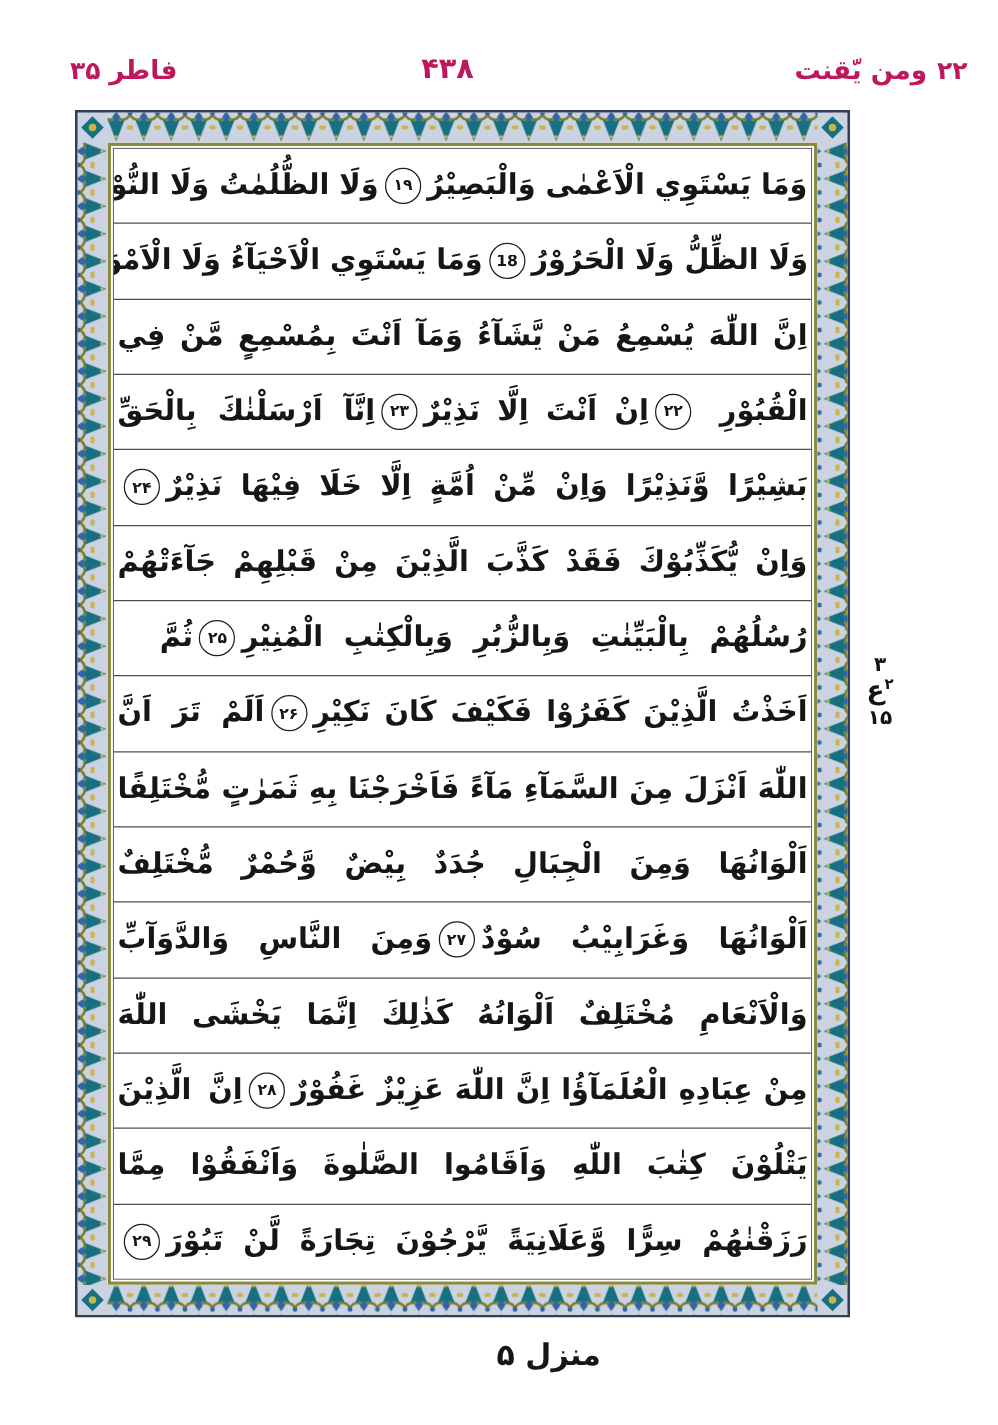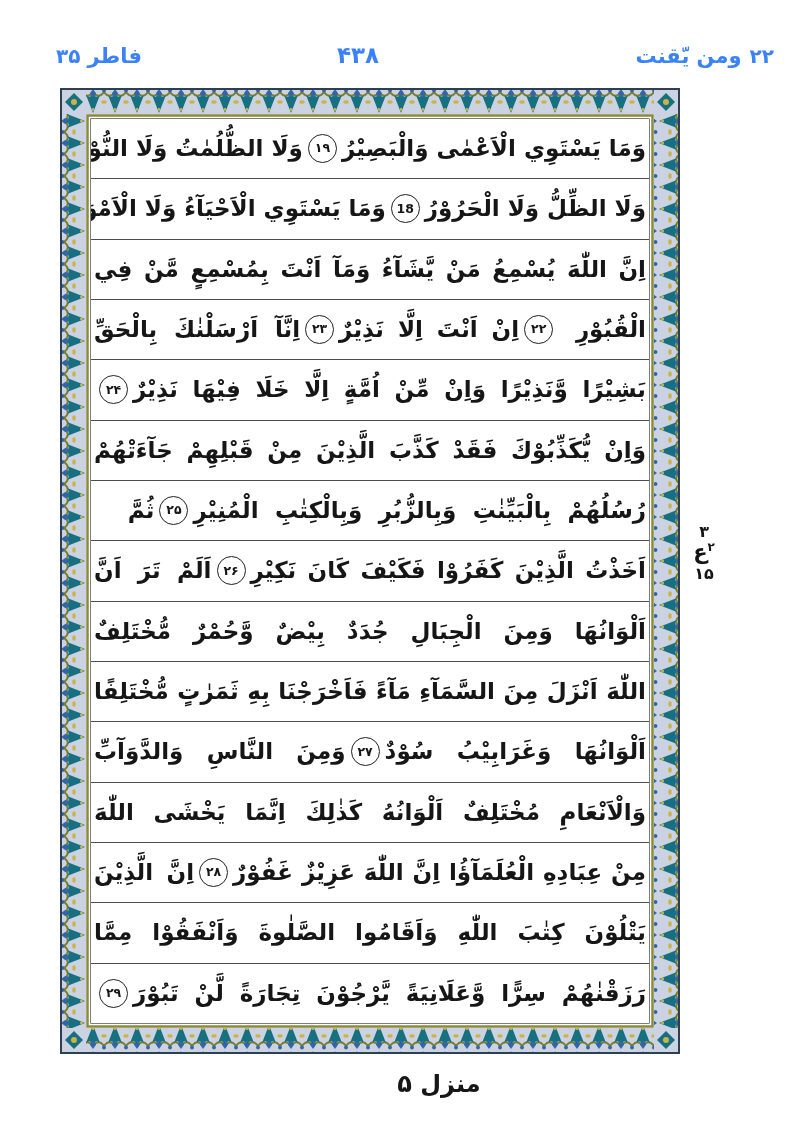--- a/index.html
+++ b/index.html
@@ -4,21 +4,21 @@
 <style>
   html,body{margin:0;padding:0;}
   body{
     width:798px;height:1140px;position:relative;overflow:hidden;
     background:#ffffff;
     font-family:"DejaVu Sans",sans-serif;
     color:#161616;
   }
   .abs{position:absolute;}
   
-  .hdr{font-weight:bold;font-size:21px;color:#3b82f6;direction:rtl;}
+  .hdr{font-weight:bold;font-size:21px;color:#be185d;direction:rtl;}
   .hdr-left{left:56px;top:44px;display:flex;flex-direction:row;gap:7px;align-items:baseline;direction:ltr;}
   .hdr-center{left:48px;top:42px;width:620px;text-align:center;font-size:23px;}
   .hdr-right{right:24px;top:44px;display:flex;flex-direction:row;gap:8px;align-items:flex-start;direction:ltr;}
   .hdr .num{font-size:20px;}
   
   .frame{left:60px;top:88px;width:620px;height:966px;}
   
   .text-area{
     left:91px;top:119px;width:558px;height:904px;
     display:flex;flex-direction:column;background:#ffffff;
@@ -161,24 +161,24 @@
       <span class="txt">رُسُلُهُمْ بِالْبَيِّنٰتِ وَبِالزُّبُرِ وَبِالْكِتٰبِ الْمُنِيْرِ</span>
       <span class="aya">۲۵</span>
       <span class="txt">ثُمَّ</span>
     </div>
     <div class="row">
       <span class="txt">اَخَذْتُ الَّذِيْنَ كَفَرُوْا فَكَيْفَ كَانَ نَكِيْرِ</span>
       <span class="aya">۲۶</span>
       <span class="txt">اَلَمْ تَرَ اَنَّ</span>
     </div>
     <div class="row">
+      <span class="txt">اللّٰهَ اَنْزَلَ مِنَ السَّمَآءِ مَآءً فَاَخْرَجْنَا بِهِ ثَمَرٰتٍ مُّخْتَلِفًا</span>
+    </div>
+    <div class="row">
       <span class="txt">اَلْوَانُهَا وَمِنَ الْجِبَالِ جُدَدٌ بِيْضٌ وَّحُمْرٌ مُّخْتَلِفٌ</span>
-    </div>
-    <div class="row">
-      <span class="txt">اللّٰهَ اَنْزَلَ مِنَ السَّمَآءِ مَآءً فَاَخْرَجْنَا بِهِ ثَمَرٰتٍ مُّخْتَلِفًا</span>
     </div>
     <div class="row">
       <span class="txt">اَلْوَانُهَا وَغَرَابِيْبُ سُوْدٌ</span>
       <span class="aya">۲۷</span>
       <span class="txt">وَمِنَ النَّاسِ وَالدَّوَآبِّ</span>
     </div>
     <div class="row">
       <span class="txt">وَالْاَنْعَامِ مُخْتَلِفٌ اَلْوَانُهُ كَذٰلِكَ اِنَّمَا يَخْشَى اللّٰهَ</span>
     </div>
     <div class="row">

